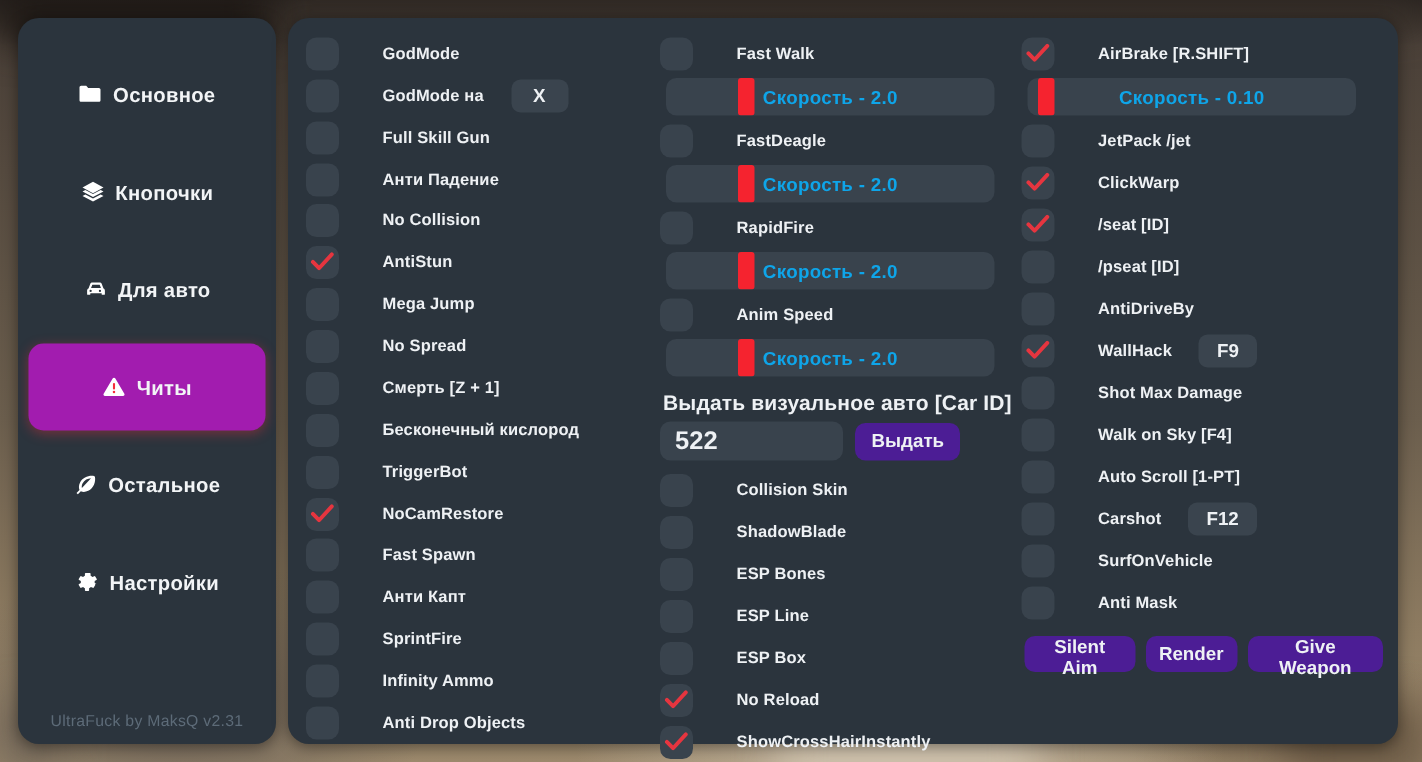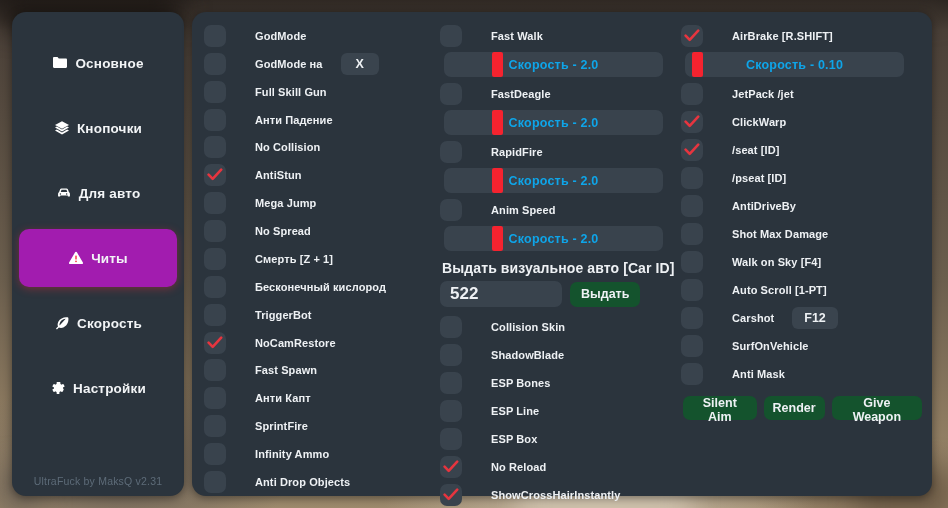--- a/index.html
+++ b/index.html
@@ -233,21 +233,21 @@
     font-size: 17px;
     font-weight: bold;
     padding: 0 10px;
     outline: none;
   }
   .act-btn {
     height: 25px;
     padding: 0 11px;
     border-radius: 7px;
     border: none;
-    background: #14532d;
+    background: #4c1d95;
     color: #eef1f4;
     font-family: "Liberation Sans", sans-serif;
     font-size: 12.5px;
     font-weight: bold;
     cursor: pointer;
   }
 
   
   .btn-row {
     display: flex;
@@ -305,21 +305,21 @@
           </svg>
         </span>
         <span>Читы</span>
       </div>
       <div class="nav-item">
         <span class="nav-ico">
           <svg width="16" height="16" viewBox="0 0 16 16" fill="currentColor">
             <path d="M13.7 2.3c-3.3-.6-7.6.8-9.4 4.5-.9 1.9-.8 3.6-.3 4.8l-2 2 .9.9 2-2c1.3.6 3 .7 4.9-.3 3.7-1.8 5.1-6.1 4.5-9.4zM5.6 10.4c-.2-.9-.1-2 .5-3.2 1.1-2.2 3.4-3.3 5.6-3.4z"></path>
           </svg>
         </span>
-        <span>Скорость</span>
+        <span>Остальное</span>
       </div>
       <div class="nav-item">
         <span class="nav-ico">
           <svg width="16" height="16" viewBox="0 0 16 16" fill="currentColor">
             <path d="M8 5.1a2.9 2.9 0 1 0 0 5.8 2.9 2.9 0 0 0 0-5.8zm0 4.4a1.5 1.5 0 1 1 0-3 1.5 1.5 0 0 1 0 3z"></path>
             <path d="M14.3 9.3l-1.2-.6a5.3 5.3 0 0 0 0-1.4l1.2-.6a.5.5 0 0 0 .2-.7l-1-1.7a.5.5 0 0 0-.7-.2l-1.2.6c-.4-.3-.8-.6-1.2-.8V2.5a.5.5 0 0 0-.5-.5H7.1a.5.5 0 0 0-.5.5v1.4c-.4.2-.8.5-1.2.8l-1.2-.6a.5.5 0 0 0-.7.2l-1 1.7a.5.5 0 0 0 .2.7l1.2.6a5.3 5.3 0 0 0 0 1.4l-1.2.6a.5.5 0 0 0-.2.7l1 1.7c.1.2.4.3.7.2l1.2-.6c.4.3.8.6 1.2.8v1.4c0 .3.2.5.5.5h1.8a.5.5 0 0 0 .5-.5v-1.4c.4-.2.8-.5 1.2-.8l1.2.6c.3.1.6 0 .7-.2l1-1.7a.5.5 0 0 0-.2-.7z"></path>
           </svg>
         </span>
         <span>Настройки</span>
       </div>
@@ -527,20 +527,29 @@
         </div>
         <div class="check-row">
           <span class="cbox"></span>
           <span class="check-label">/pseat [ID]</span>
         </div>
         <div class="check-row">
           <span class="cbox"></span>
           <span class="check-label">AntiDriveBy</span>
         </div>
         <div class="check-row">
+          <span class="cbox on">
+            <svg width="16" height="14" viewBox="0 0 16 14">
+              <path d="M1.6 6.6 5.7 10.8 14.2 1.6" stroke="#e6353f" stroke-width="2.6" fill="none" stroke-linecap="round" stroke-linejoin="round"></path>
+            </svg>
+          </span>
+          <span class="check-label">WallHack</span>
+          <span class="keybadge">F9</span>
+        </div>
+        <div class="check-row">
           <span class="cbox"></span>
           <span class="check-label">Shot Max Damage</span>
         </div>
         <div class="check-row">
           <span class="cbox"></span>
           <span class="check-label">Walk on Sky [F4]</span>
         </div>
         <div class="check-row">
           <span class="cbox"></span>
           <span class="check-label">Auto Scroll [1-PT]</span>

